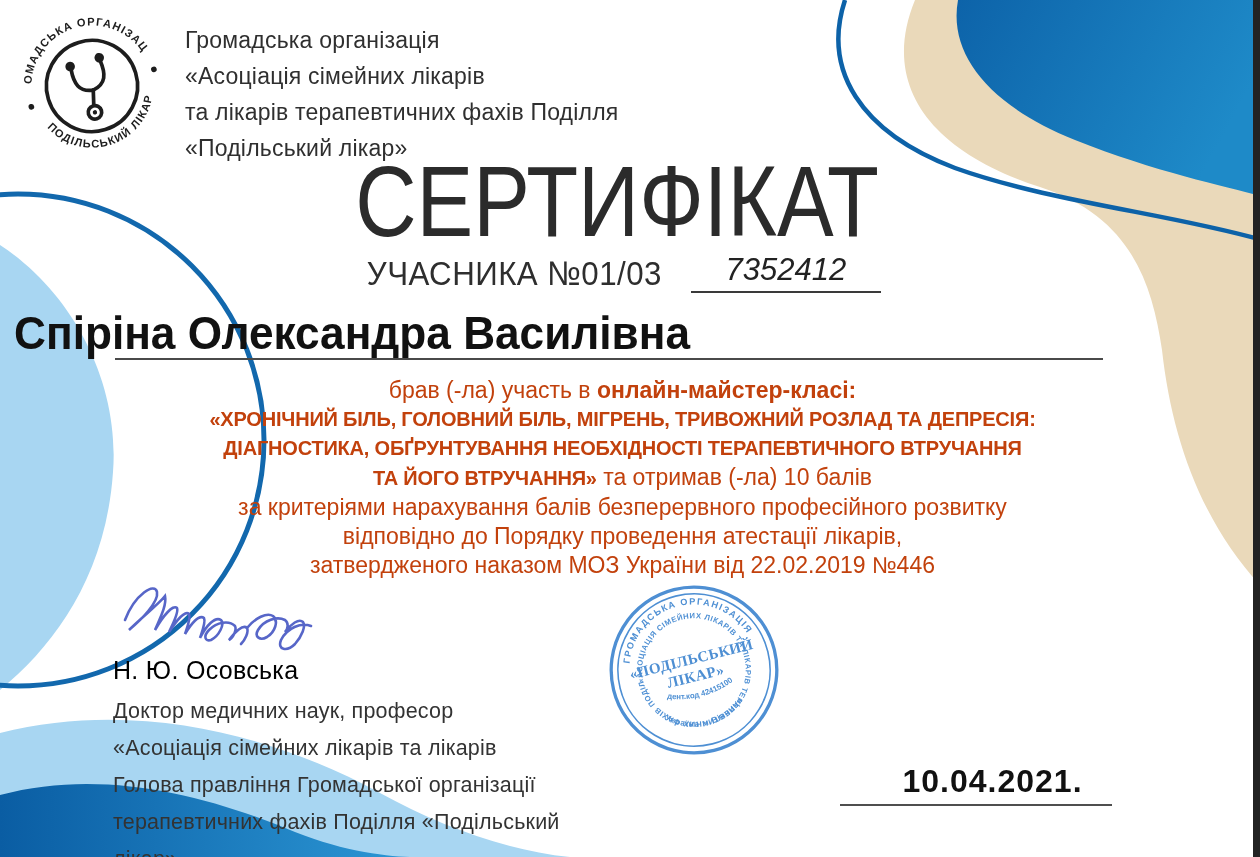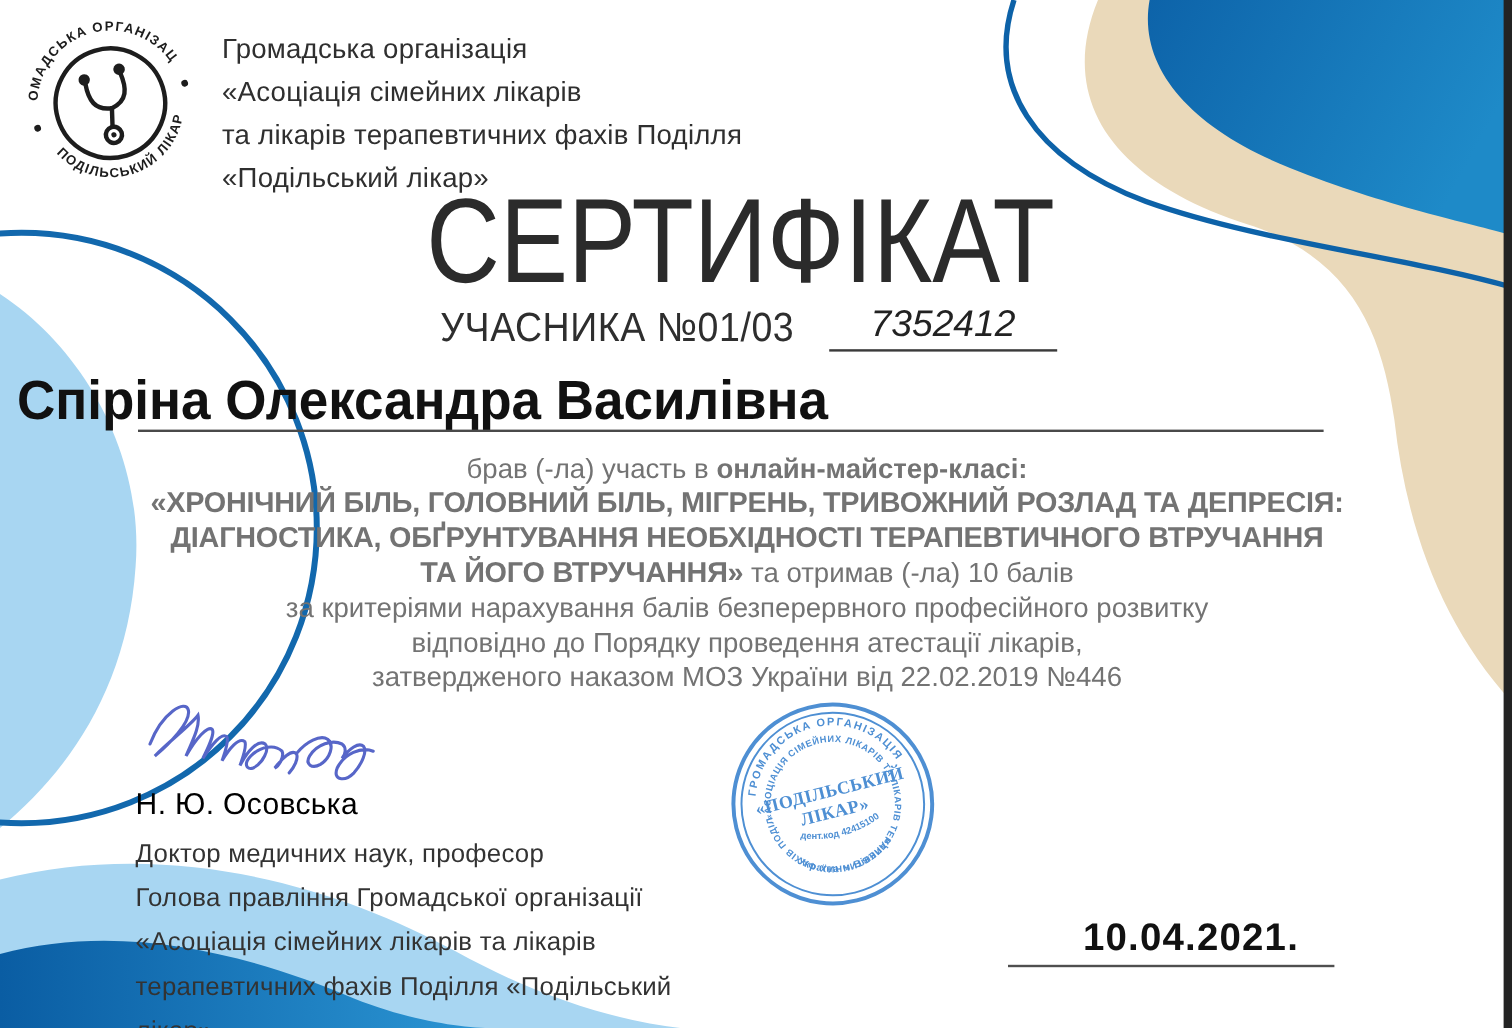--- a/index.html
+++ b/index.html
@@ -29,22 +29,22 @@
     white-space:nowrap;
   }
   .subtitle-row { position:absolute; left:0; top:252px; width:1235px; display:flex; justify-content:center; align-items:flex-end; gap:16px; }
   .subtitle { font-size:34px; color:#2e2e2e; letter-spacing:0.5px; transform:scaleX(0.92); transform-origin:center; white-space:nowrap; }
   .cert-number { font-size:31px; color:#222; min-width:190px; text-align:center; border-bottom:2px solid #3a3a3a; padding:0 8px 3px 8px;font-style:italic; }
 
   .name-wrap { position:absolute; left:0; top:306px; width:1235px; }
   .name { display:inline-block; font-size:46px; font-weight:700; color:#111; white-space:nowrap; transform:scaleX(0.96); transform-origin:center; }
   .name-underline { position:absolute; left:115px; top:358px; width:988px; border-top:2px solid #4a4a4a; }
 
-  .body-text { position:absolute; left:0; top:376px; width:1245px; text-align:center; font-size:23px; line-height:29px; color:#737373; }
-  .body-text .caps { font-weight:700; font-size:24px; letter-spacing:-0.2px; }
+  .body-text { position:absolute; left:0; top:376px; width:1245px; text-align:center; font-size:23px; line-height:29px; color:#c2410c; }
+  .body-text .caps { font-weight:700; font-size:20px; letter-spacing:-0.2px; }
   .body-text b { font-weight:700; }
 
   .sign-block { position:absolute; left:113px; top:580px; width:500px; }
   .sign-svg { width:235px; height:72px; display:block; margin-left:6px; }
   .sign-name { font-size:25px; font-weight:400; color:#000000; margin-top:4px; letter-spacing:0.3px; }
   .sign-lines { margin-top:8px; font-size:21.5px; line-height:37px; color:#333; letter-spacing:0.2px; }
 
   .stamp { position:absolute; left:606px; top:582px; width:176px; height:176px; transform:rotate(-14deg); opacity:0.92; }
 
   .date-block { position:absolute; left:840px; top:763px; width:272px; text-align:center; border-bottom:2.5px solid #4f4f4f; padding-bottom:4px; }
@@ -149,22 +149,22 @@
   <div class="sign-block">
     <svg class="sign-svg" viewBox="0 0 235 72">
       <g fill="none" stroke="#5766c8" stroke-width="2.6" stroke-linecap="round">
         <path d="M6,40 C16,14 36,2 38,12 C40,22 22,40 10,50 C24,36 40,24 46,16 C48,26 40,40 36,50 C44,36 54,24 58,28 C60,32 54,44 50,52 C58,40 66,30 70,34 C72,38 68,48 66,54 C72,44 80,34 85,38 C87,42 83,52 81,58 C87,46 96,36 102,40 C106,44 100,56 92,60 C86,62 84,56 90,50 C98,42 110,40 116,46 C118,50 114,58 110,60 C116,52 124,44 128,48 C130,52 126,60 122,64"></path>
         <path d="M128,48 C136,38 148,32 154,36 C160,41 156,52 148,57 C141,61 135,57 139,50 C145,40 158,36 166,40 C170,43 169,49 166,52 C172,44 180,38 184,42 C187,46 183,56 176,64 C168,72 158,70 162,60 C168,48 182,42 192,46"></path>
       </g>
     </svg>
     <div class="sign-name">Н. Ю. Осовська</div>
     <div class="sign-lines">
       <div>Доктор медичних наук, професор</div>
+      <div>«Асоціація сімейних лікарів та лікарів</div>
       <div>Голова правління Громадської організації</div>
-      <div>«Асоціація сімейних лікарів та лікарів</div>
       <div>терапевтичних фахів Поділля «Подільський лікар»</div>
     </div>
   </div>
 
   <svg class="stamp" viewBox="0 0 170 170">
     <defs>
       <path id="stampTop" d="M25,68 A62,62 0 0 1 145,68" fill="none"></path>
       <path id="stampMid" d="M35,85 A50,50 0 1 1 135,85 A50,50 0 1 1 35,85" fill="none"></path>
       <path id="stampBottom" d="M30,100 A58,58 0 0 0 140,100" fill="none"></path>
       <path id="stampCode" d="M52,105 Q85,118 118,105" fill="none"></path>

